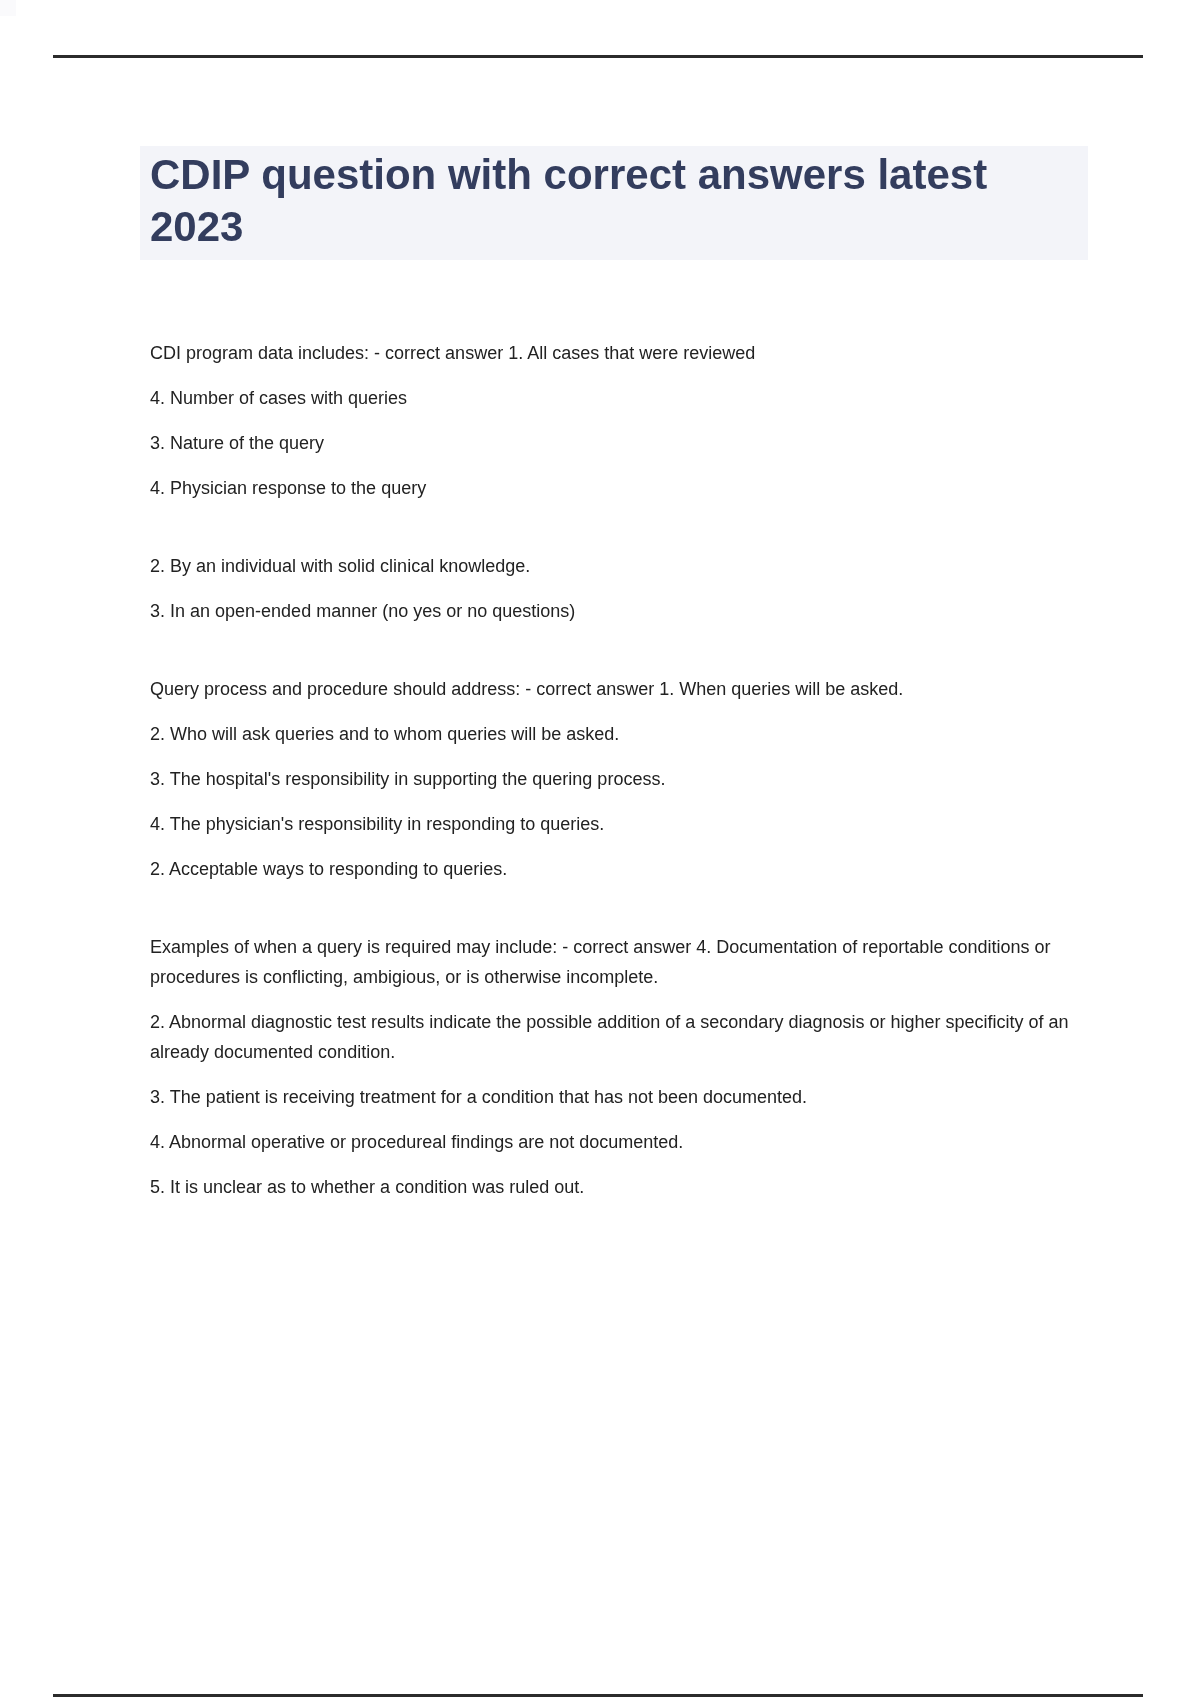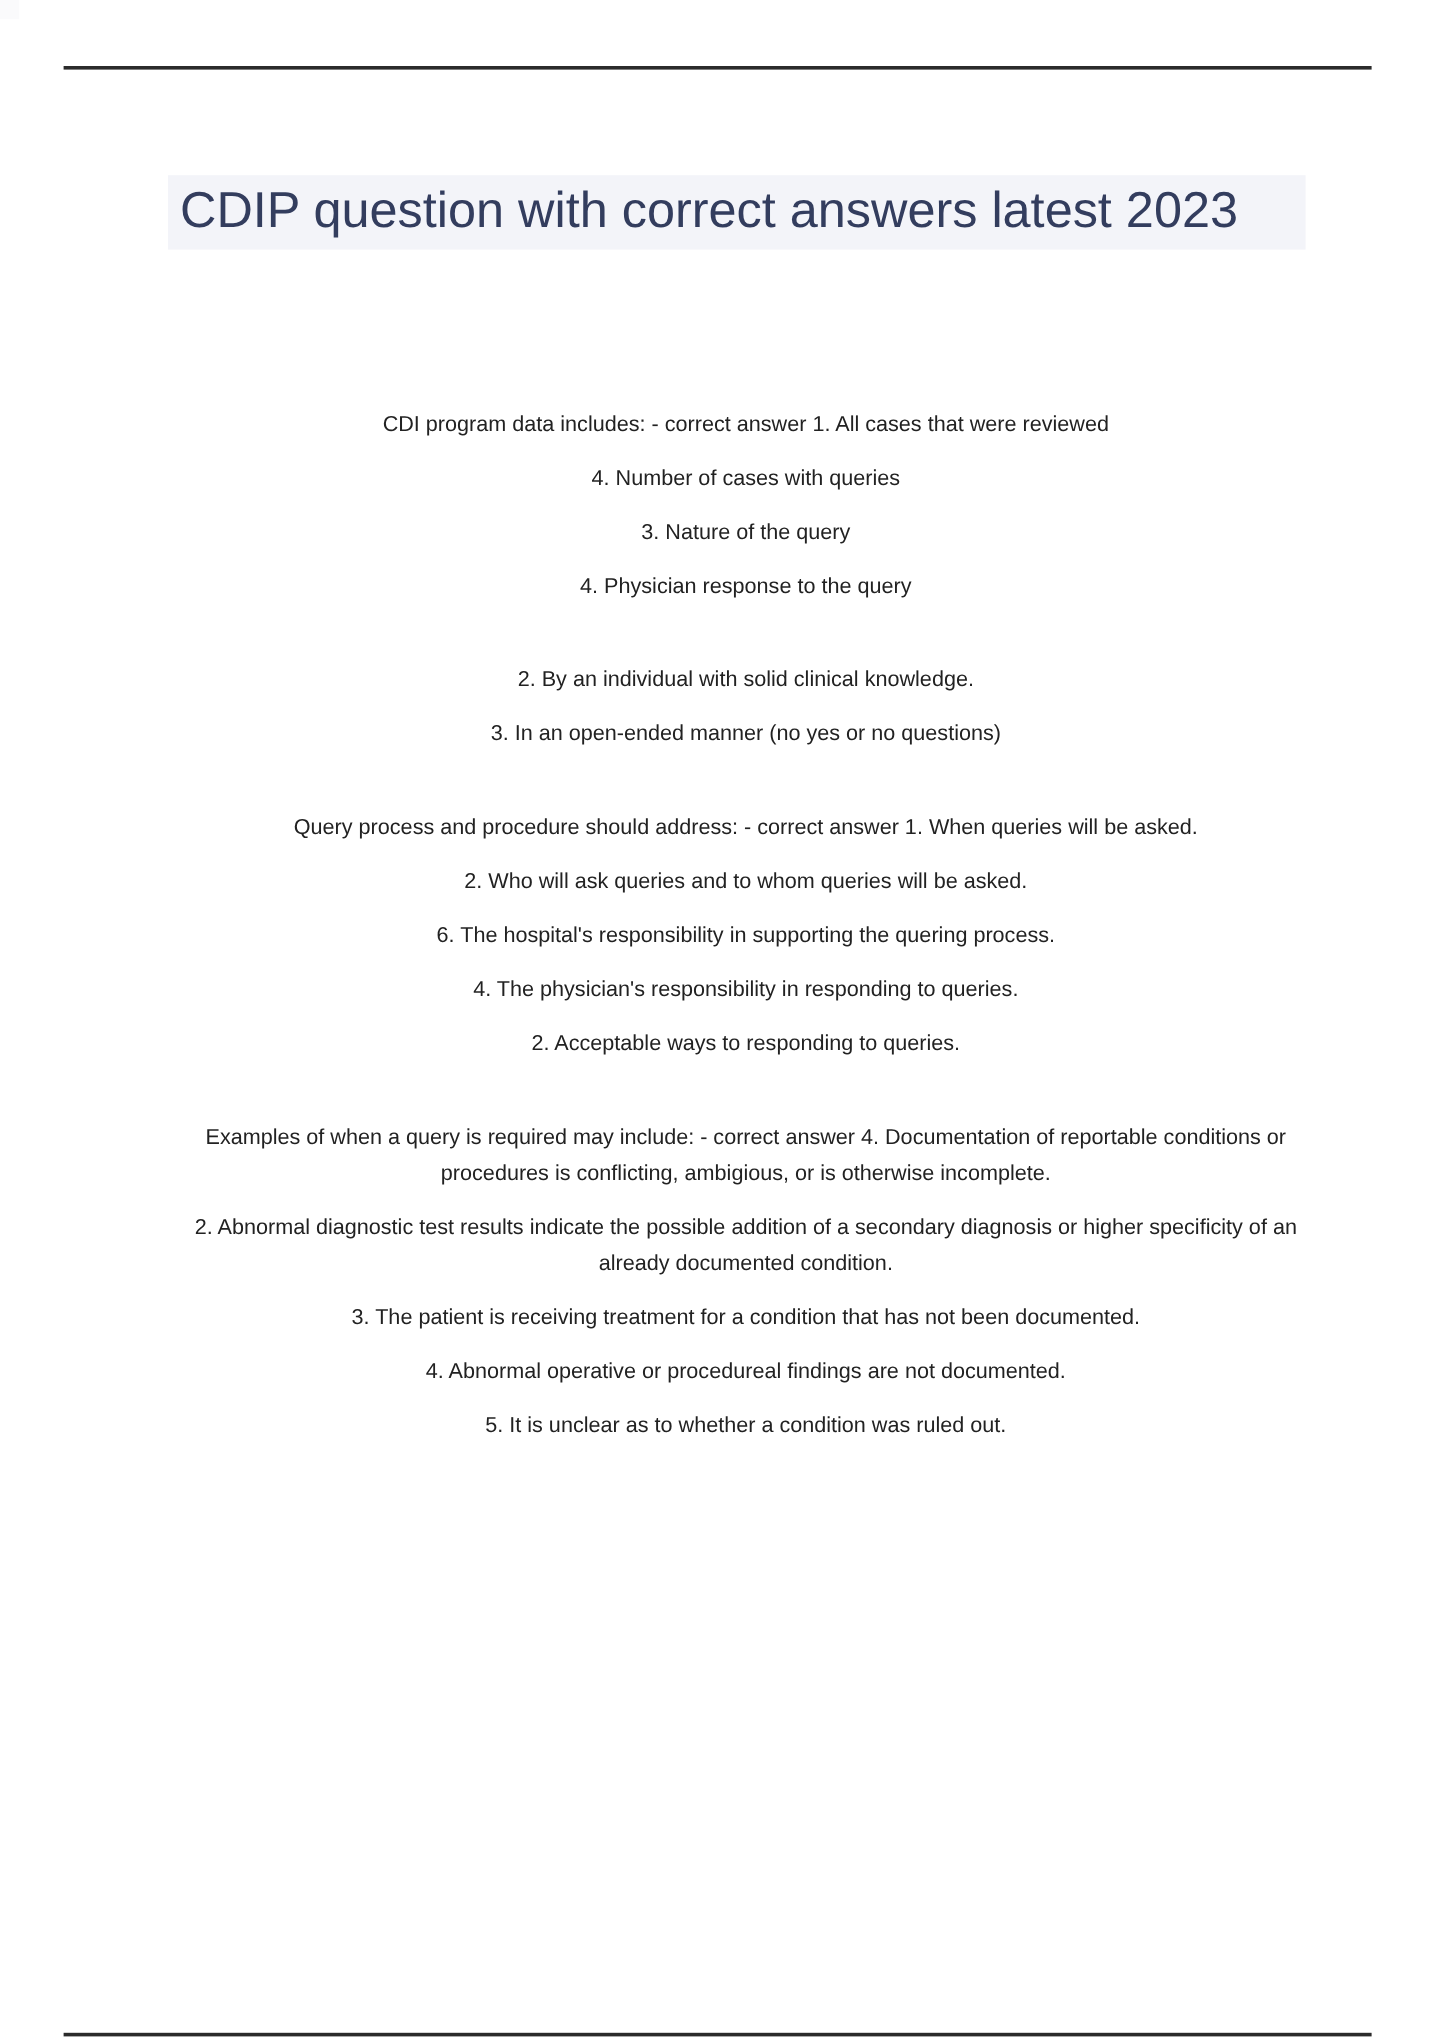--- a/index.html
+++ b/index.html
@@ -34,36 +34,36 @@
     position: absolute;
     left: 140px;
     top: 146px;
     width: 948px;
     box-sizing: border-box;
     background: #f3f4f9;
     padding: 3px 24px 7px 10px;
   }
   .title-block h1 {
     margin: 0;
-    font-weight: normal;
+    font-weight: bold;
     font-size: 42px;
     line-height: 52px;
     color: #333d5e;
   }
 
   .content {
     position: absolute;
     left: 150px;
     top: 338px;
     width: 943px;
     font-size: 18px;
     line-height: 30px;
     color: #222222;
   }
-  .content p { margin: 0 0 15px 0; text-align: center; }
+  .content p { margin: 0 0 15px 0; }
   .qa-block { margin-bottom: 48px; }
   .qa-block:last-child { margin-bottom: 0; }
 </style>
 </head>
 <body>
 
 <div class="corner-mark"></div>
 <div class="page-rule rule-top"></div>
 
 <div class="title-block">
@@ -80,21 +80,21 @@
   </div>
 
   <div class="qa-block">
     <p>2. By an individual with solid clinical knowledge.</p>
     <p>3. In an open-ended manner (no yes or no questions)</p>
   </div>
 
   <div class="qa-block">
     <p>Query process and procedure should address: - correct answer 1. When queries will be asked.</p>
     <p>2. Who will ask queries and to whom queries will be asked.</p>
-    <p>6. The hospital's responsibility in supporting the quering process.</p>
+    <p>3. The hospital's responsibility in supporting the quering process.</p>
     <p>4. The physician's responsibility in responding to queries.</p>
     <p>2. Acceptable ways to responding to queries.</p>
   </div>
 
   <div class="qa-block">
     <p>Examples of when a query is required may include: - correct answer 4. Documentation of reportable conditions or procedures is conflicting, ambigious, or is otherwise incomplete.</p>
     <p>2. Abnormal diagnostic test results indicate the possible addition of a secondary diagnosis or higher specificity of an already documented condition.</p>
     <p>3. The patient is receiving treatment for a condition that has not been documented.</p>
     <p>4. Abnormal operative or procedureal findings are not documented.</p>
     <p>5. It is unclear as to whether a condition was ruled out.</p>

